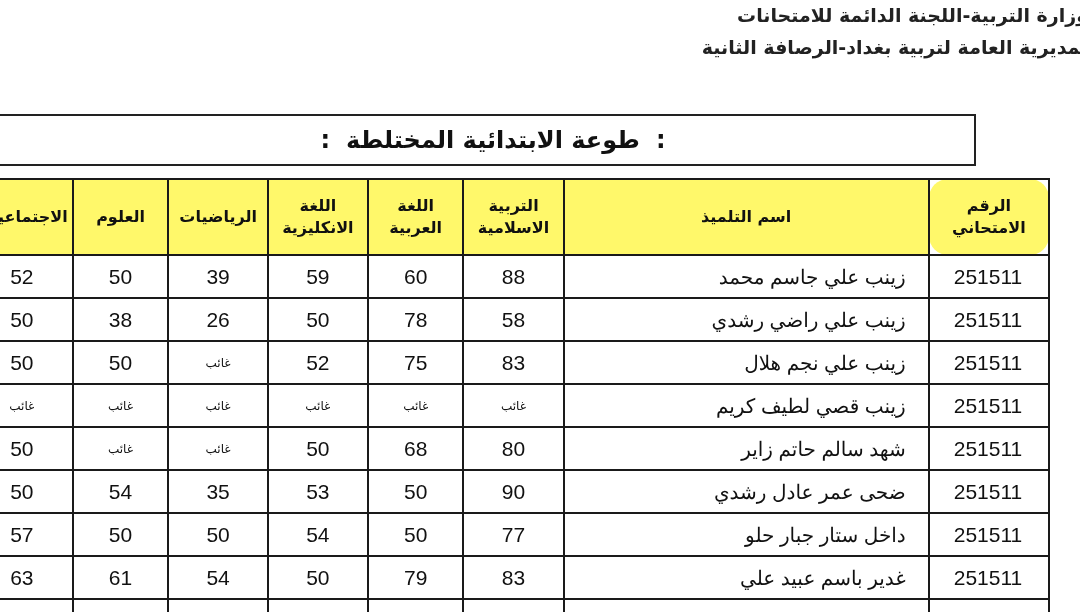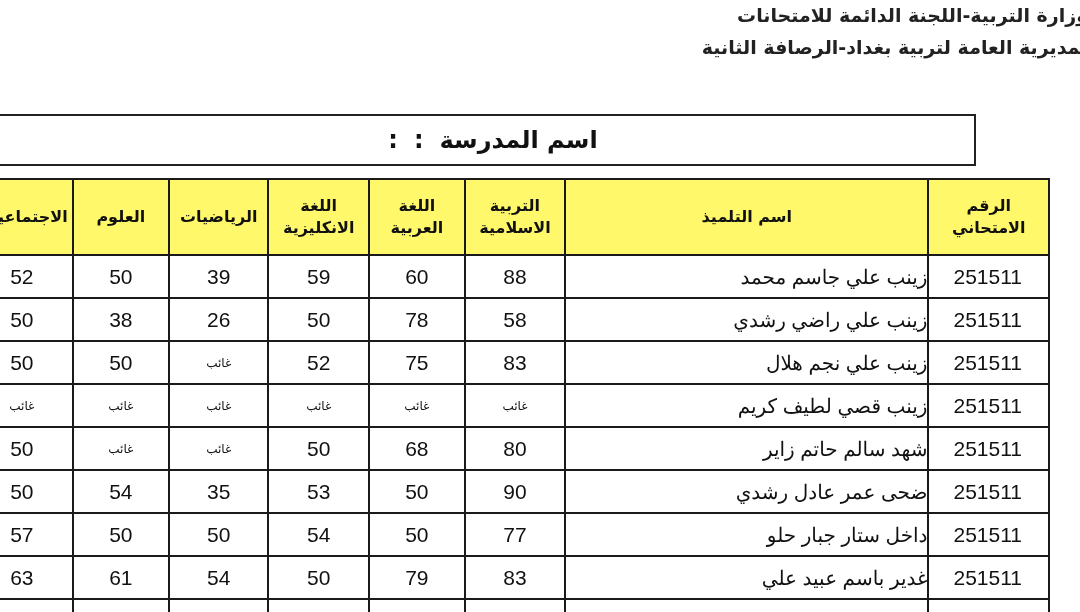--- a/index.html
+++ b/index.html
@@ -32,34 +32,34 @@
       border: 2px solid #1a1a1a; text-align: center; padding: 0;
       overflow: hidden; white-space: nowrap;
     }
     table.grades th {
       background: #fff86a; height: 74px; font-weight: bold; font-size: 16px;
       white-space: normal; line-height: 22px; color: #111;
     }
     table.grades td {
       height: 41px; font-family: "Liberation Sans", sans-serif; font-size: 21px; color: #111;
     }
-    table.grades td.name { text-align: right; font-size: 20px; }
+    table.grades td.name { text-align: right; padding-right: 22px; font-size: 20px; }
     table.grades td.examno { text-align: left; padding-left: 24px; direction: ltr; }
     table.grades td.absent { font-size: 12px; }
-    th.examno-h { text-align: left; padding-left: 10px; }
+    th.examno-h { text-align: left; padding-left: 10px; border-radius: 19px; }
   </style>
 </head>
 <body>
 
 <div id="hl1" class="hdr-line">وزارة التربية-اللجنة الدائمة للامتحانات</div>
 <div id="hl2" class="hdr-line">المديرية العامة لتربية بغداد-الرصافة الثانية</div>
 
 <div class="school-bar">
-  <span>اسم المدرسة</span>
   <span>:</span>
+  <span>طوعة الابتدائية المختلطة</span>
   <span>:</span>
   <span></span>
 </div>
 
 <table class="grades">
   <colgroup>
     <col style="width:125px">
     <col style="width:392px">
     <col style="width:105px">
     <col style="width:103px">

